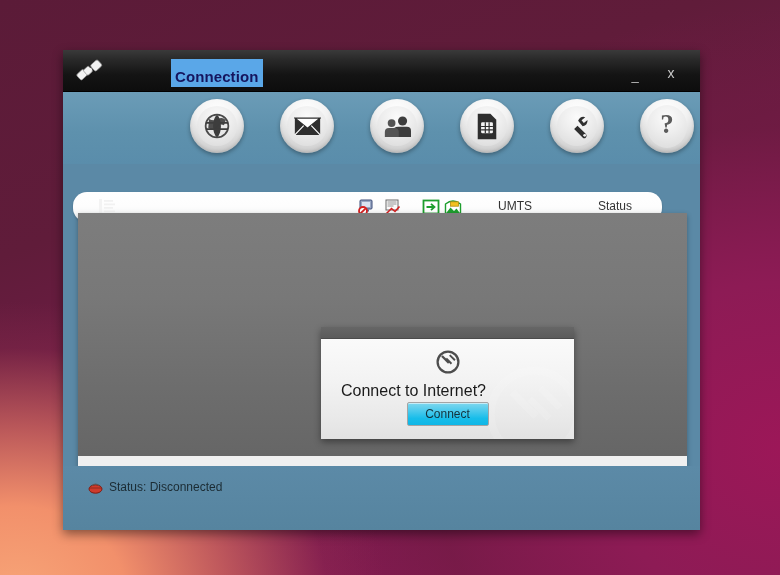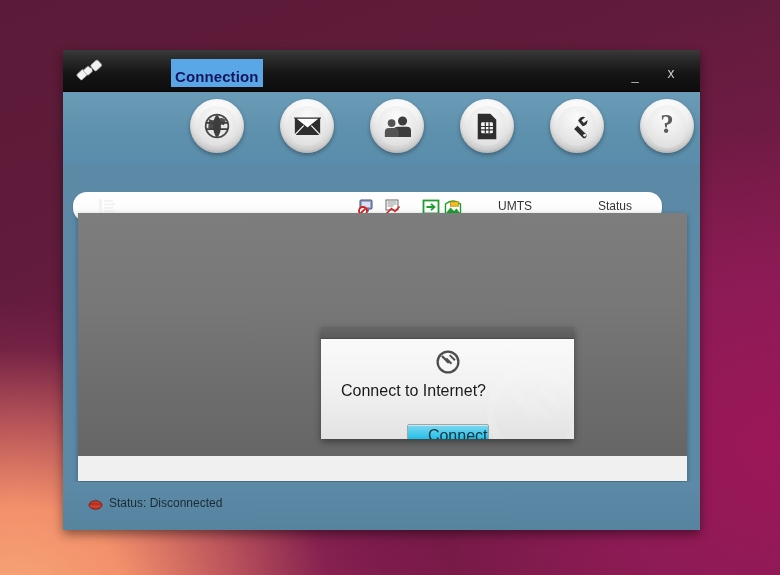--- a/index.html
+++ b/index.html
@@ -238,41 +238,41 @@
     top: 43px;
     text-align: left;
     font-size: 16px;
     color: #1a1a1a;
     margin-left: 20px;
   }
   #connect-button {
     position: absolute;
     left: 50%;
     transform: translateX(-50%);
-    top: 85px;
+    top: 63px;
     width: 80px;
     height: 22px;
     border: 1px solid #a4a4a4;
     border-radius: 2px;
     background: linear-gradient(180deg, #7fd7ee 0%, #49c9ec 38%, #17bdea 70%, #0fb6e6 100%);
     color: #13323c;
-    font-size: 16px;
-    text-align: right;
+    font-size: 12px;
+    text-align: center;
     line-height: 22px;
     cursor: pointer;
     box-shadow: inset 0 1px 0 rgba(255,255,255,0.55);
   }
 
   
   #status-bar {
     position: absolute;
     left: 0;
     bottom: 0;
     width: 637px;
-    height: 48px;
+    height: 64px;
     background: linear-gradient(180deg, #5c8aa7 0%, #578archaic 0%, #56849f 100%);
     background: linear-gradient(180deg, #5c8aa7 0%, #56849f 100%);
   }
   #status-icon {
     position: absolute;
     left: 25px;
     top: 15px;
     width: 15px;
     height: 13px;
   }

